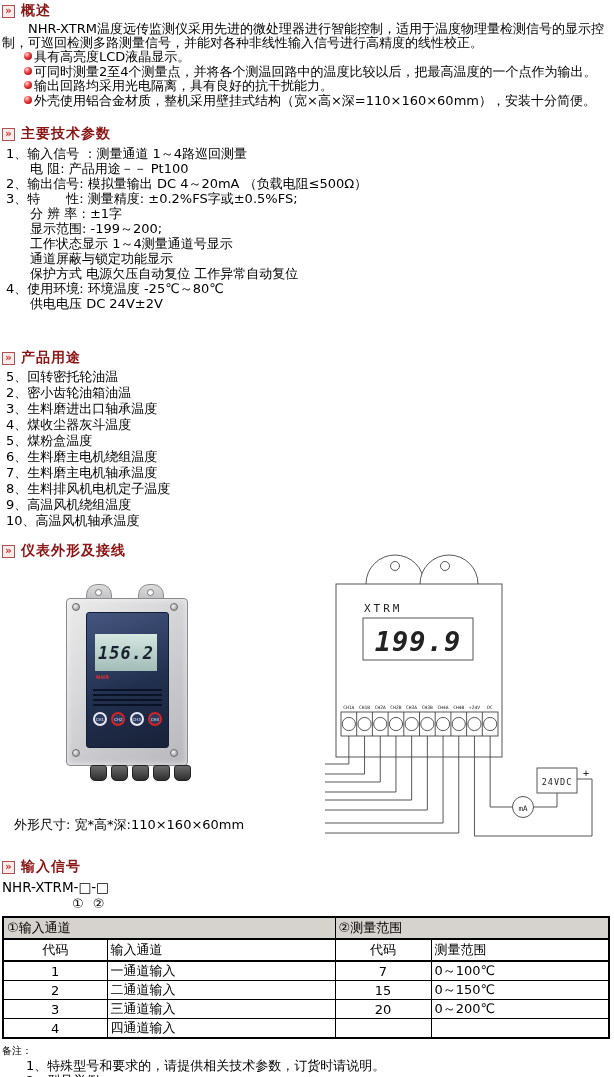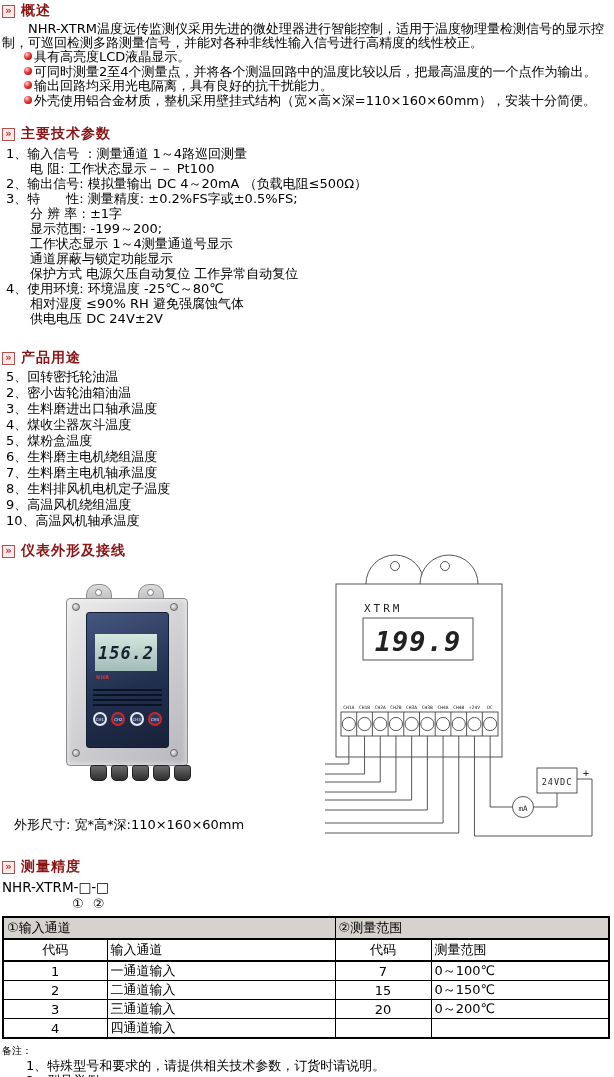--- a/index.html
+++ b/index.html
@@ -90,30 +90,29 @@
   </div>
 </div>
 
 <div class="sec" style="top:123px">
   <div class="sec-head">
     <span class="mark">»</span>
     <span class="ttl">主要技术参数</span>
   </div>
   <div class="tlines">
     <div>1、输入信号 ：测量通道 1～4路巡回测量</div>
-    <div class="ind">电 阻: 工作状态显示－－ Pt100</div>
+    <div class="ind">电 阻: 产品用途－－ Pt100</div>
     <div>2、输出信号: 模拟量输出 DC 4～20mA （负载电阻≤500Ω）</div>
     <div>3、特　　性: 测量精度: ±0.2%FS字或±0.5%FS;</div>
     <div class="ind">分 辨 率 : ±1字</div>
     <div class="ind">显示范围: -199～200;</div>
     <div class="ind">工作状态显示 1～4测量通道号显示</div>
     <div class="ind">通道屏蔽与锁定功能显示</div>
     <div class="ind">保护方式 电源欠压自动复位 工作异常自动复位</div>
     <div>4、使用环境: 环境温度 -25℃～80℃</div>
-    <div class="ind">相对湿度 ≤90% RH 避免强腐蚀气体</div>
     <div class="ind">供电电压 DC 24V±2V</div>
   </div>
 </div>
 
 <div class="sec" style="top:347px">
   <div class="sec-head">
     <span class="mark">»</span>
     <span class="ttl">产品用途</span>
   </div>
   <div class="ulist">
@@ -254,21 +253,21 @@
     <text x="277" y="831" font-size="9" text-anchor="end">4</text>
     <text x="557" y="784.5" font-size="8.5" text-anchor="middle" letter-spacing="1">24VDC</text>
     <text x="583" y="777" font-size="10">+</text>
     <text x="523" y="810.5" font-size="7.5" text-anchor="middle">mA</text>
   </svg>
 </div>
 
 <div class="sec" style="top:856px">
   <div class="sec-head">
     <span class="mark">»</span>
-    <span class="ttl">测量精度</span>
+    <span class="ttl">输入信号</span>
   </div>
   <div class="model">NHR-XTRM-□-□</div>
   <div class="markers">
     <span>①</span>
     <span>②</span>
   </div>
 
   <table class="sel">
     <colgroup>
         <col style="width:104px">

